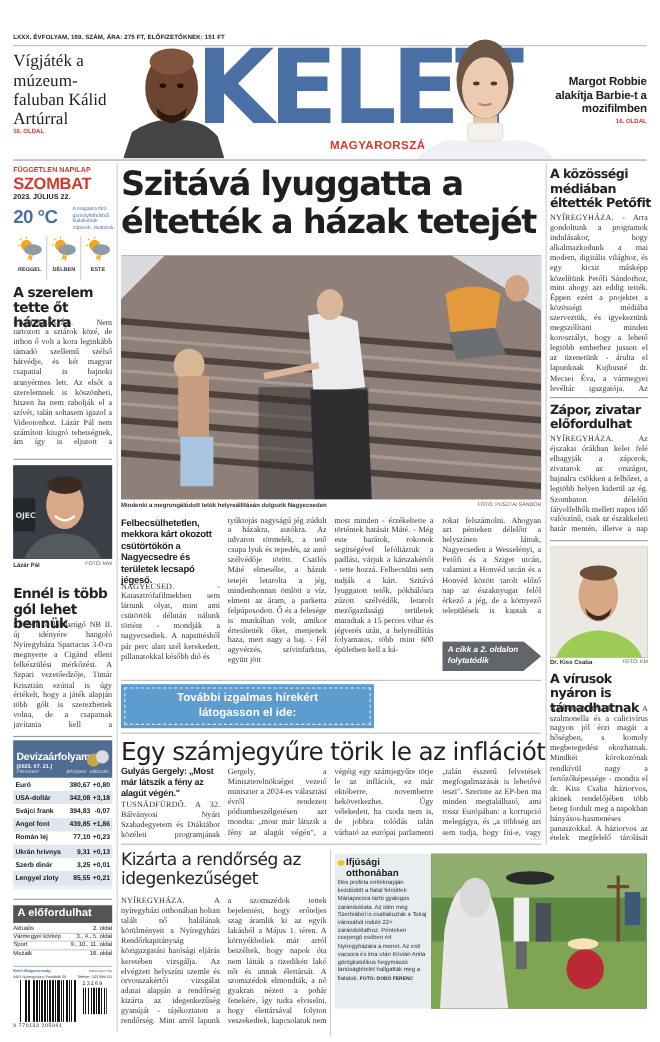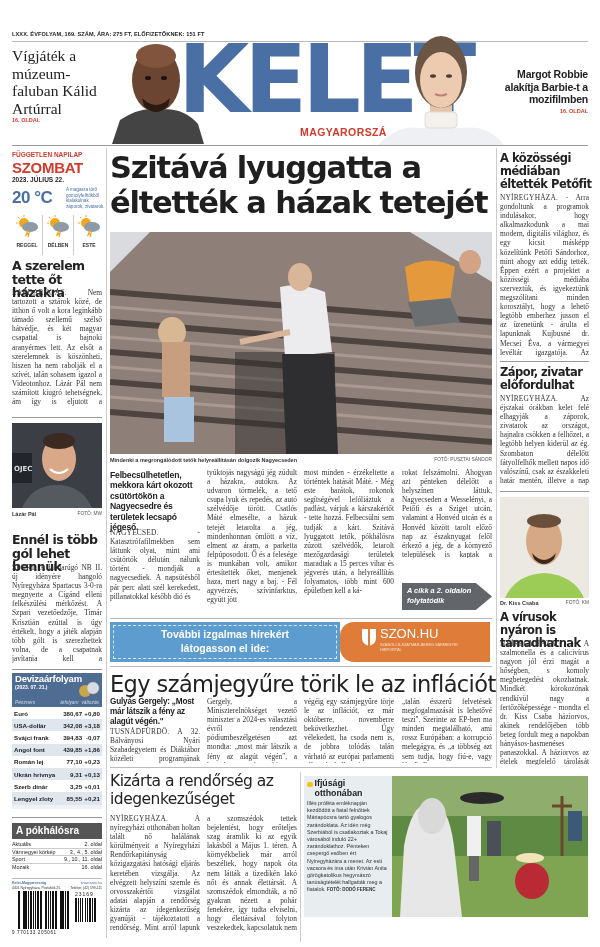--- a/index.html
+++ b/index.html
@@ -132,21 +132,21 @@
 <div class="abs credit" style="left:60px;top:511px;width:42px">FOTÓ: MW</div>
 
 <div class="abs hd" style="left:12px;top:533px;width:94px;font-size:12.5px;line-height:13.5px">Ennél is több gól lehet bennük</div>
 <div class="abs body-text" style="left:12px;top:563px;width:90px;height:100px;overflow:hidden">
   <span class="kicker">SPORT.</span> <span>A labdarúgó NB II. új idényére hangoló Nyíregyháza Spartacus 3-0-ra megnyerte a Cigánd elleni felkészülési mérkőzést. A Szpari vezetőedzője, Timár Krisztián ezúttal is úgy értékelt, hogy a játék alapján több gólt is szerezhettek volna, de a csapatnak javítania kell a helyzetkihasználásán. A Spartacusnak a szezon előtt még egy meccsen lesz erre lehetősége. /9.</span> 
 </div>
 
 <div class="hr" style="left:12px;top:669px;width:90px;background:#999;height:1px"></div>
 
 <div class="abs" style="left:12px;top:673px;width:90px;height:136px;background:#eef2f6">
-  <div style="background:#4f6d92;height:34px;padding:0 3px;position:relative">
+  <div style="background:#4f6d92;height:34px;padding:10px 3px;position:relative">
     <div class="sans" style="font-size:9.5px;font-weight:bold;color:#fff;letter-spacing:-.2px">Devizaárfolyam</div>
     <div class="sans" style="font-size:5px;font-weight:bold;color:#fff">(2023. 07. 21.)</div>
     <svg style="position:absolute;right:2px;top:8px" width="22" height="16" viewBox="0 0 22 16">
         <circle cx="7" cy="10" r="6" fill="#c9a64a"></circle>
         <circle cx="15" cy="7" r="6" fill="#d8dde3" stroke="#aaa" stroke-width=".5"></circle>
       </svg>
     <div style="position:absolute;left:3px;right:3px;bottom:2px;display:flex;justify-content:space-between" class="sans">
       <span style="font-size:4.8px;color:#d0dcea;font-style:italic">Pénznem</span>
       <span style="font-size:4.8px;color:#d0dcea;font-style:italic;margin-left:22px">árfolyam</span>
       <span style="font-size:4.8px;color:#d0dcea;font-style:italic">változás</span>
@@ -194,21 +194,21 @@
           <td style="text-align:right">85,55</td>
           <td style="text-align:right;padding-right:2px">+0,21</td>
         </tr>
   </tbody>
     </table>
 </div>
 
 <div class="hr" style="left:12px;top:817px;width:90px;background:#999"></div>
 
 <div class="abs" style="left:12px;top:823px;width:90px">
-  <div class="sans" style="background:#555;color:#fff;font-size:10px;font-weight:bold;padding:2px 4px;height:16px">A pókhálósra</div>
+  <div class="sans" style="background:#555;color:#fff;font-size:10px;font-weight:bold;padding:2px 4px;height:16px">A előfordulhat</div>
   <div class="sans" style="font-size:5.4px;color:#222;margin-top:2px">
     <div style="display:flex;justify-content:space-between;border-bottom:1px solid #ccc;height:7.5px;line-height:7px">
         <span>Aktuális</span>
         <span>2. oldal</span>
       </div>
     <div style="display:flex;justify-content:space-between;border-bottom:1px solid #ccc;height:7.5px;line-height:7px">
         <span>Vármegyei körkép</span>
         <span>3., 4., 5. oldal</span>
       </div>
     <div style="display:flex;justify-content:space-between;border-bottom:1px solid #ccc;height:7.5px;line-height:7px">
@@ -282,28 +282,20 @@
   <div style="padding:3px 20px 0 5px;font-size:7.4px;line-height:10px;font-style:italic;font-weight:bold">A cikk a 2. oldalon folytatódik</div>
 </div>
 
 <div class="hr" style="left:110px;top:618px;width:382px"></div>
 
 <div class="abs" style="left:110px;top:622px;width:380px;height:40px;display:flex">
   <div style="width:230px;background:#5d9ccf;position:relative">
     <div style="position:absolute;inset:3px;border:1px dashed #d7e7f4"></div>
     <div class="sans" style="position:absolute;left:30px;top:5px;width:170px;text-align:center;color:#fff;font-size:10.5px;line-height:14px;font-weight:bold">További izgalmas hírekért látogasson el ide:</div>
   </div>
-  <div style="flex:1;background:#e07c3a;position:relative;border-radius:14px 0 0 14px">
-    <svg style="position:absolute;left:22px;top:7px" width="14" height="17" viewBox="0 0 14 17">
-        <path d="M0 0 L14 0 L14 9 Q14 15 7 17 Q0 15 0 9Z" fill="#fff"></path>
-        <path d="M7 0 L7 17" stroke="#e07c3a" stroke-width="2"></path>
-      </svg>
-    <div class="sans" style="position:absolute;left:40px;top:4px;color:#fff;font-size:13px">SZON.HU</div>
-    <div class="sans" style="position:absolute;left:40px;top:21px;width:80px;color:#fbe3d2;font-size:3.8px;line-height:5px">SZABOLCS-SZATMÁR-BEREG VÁRMEGYEI HÍRPORTÁL</div>
-  </div>
 </div>
 <div class="hr" style="left:110px;top:666px;width:382px"></div>
 
 <div class="abs hd" style="left:110px;top:671px;width:390px;font-size:22.5px;line-height:26px;letter-spacing:-.6px;font-weight:normal;font-family:'DejaVu Sans',sans-serif">Egy számjegyűre törik le az inflációt</div>
 <div class="abs sans" style="left:110px;top:697px;width:92px;font-size:8.2px;line-height:9.8px;font-weight:bold;color:#222;letter-spacing:-.2px">Gulyás Gergely: „Most már látszik a fény az alagút végén."</div>
 <div class="abs body-text" style="left:110px;top:727px;width:90px;height:36px;overflow:hidden">
   <span class="kicker">TUSNÁDFÜRDŐ.</span> <span>A 32. Bálványosi Nyári Szabadegyetem és Diáktábor közéleti programjának második napján Gulyás</span>
 </div>
 <div class="abs body-text" style="left:207px;top:697px;width:90px;height:66px;overflow:hidden">Gergely, a Miniszterelnökséget vezető miniszter a 2024-es választási évről rendezett pódiumbeszélgetésen azt mondta: „most már látszik a fény az alagút végén", a kormány már biztosan teljesíteni tudja azt a vállalását, hogy év</div>
 <div class="abs body-text" style="left:304px;top:697px;width:90px;height:66px;overflow:hidden">végéig egy számjegyűre törje le az inflációt, ez már októberre, novemberre bekövetkezhet. Úgy vélekedett, ha csoda nem is, de jobbra tolódás talán várható az európai parlamenti választásoktól, ami</div>

